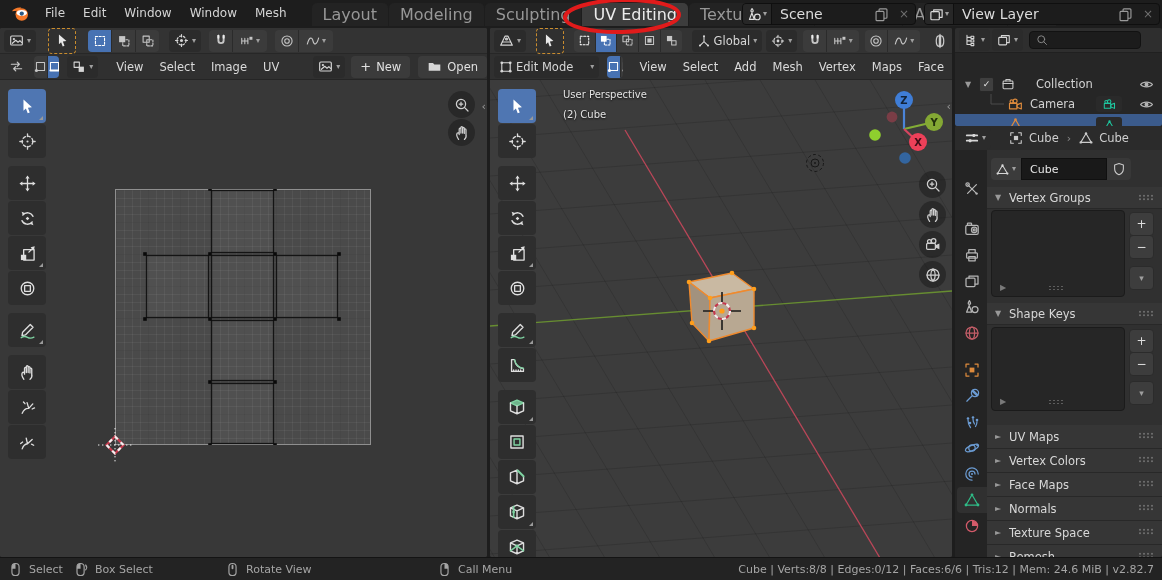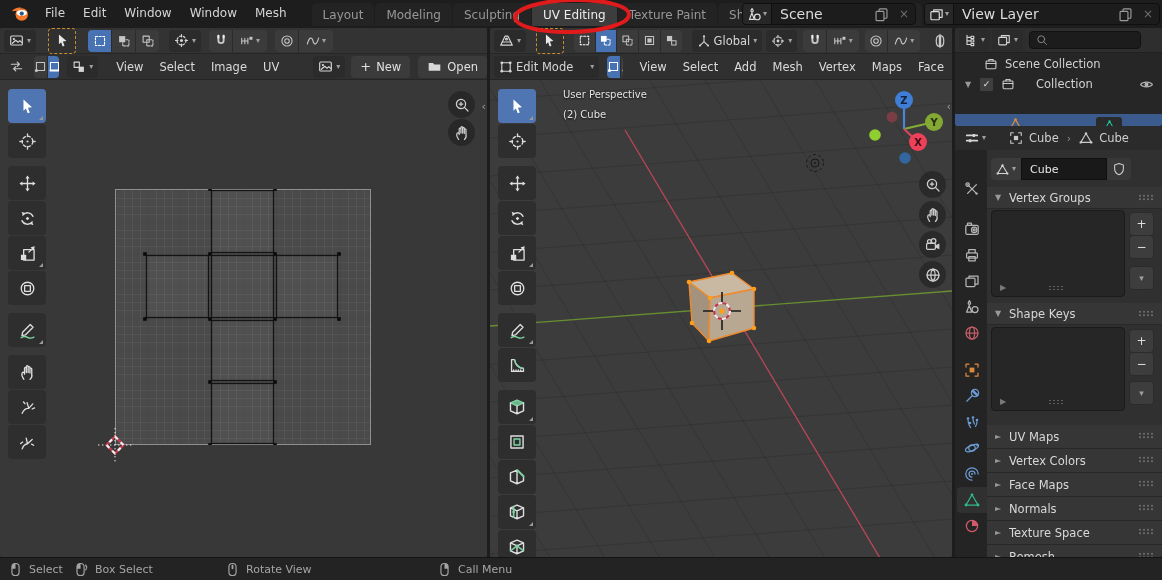--- a/index.html
+++ b/index.html
@@ -5,21 +5,21 @@
   html,body{margin:0;padding:0;background:#0e0e0e;}
   .app{position:relative;width:1162px;height:580px;background:#1d1d1d;
        font-family:"DejaVu Sans","Liberation Sans",sans-serif;font-size:11px;color:#cfcfcf;
        overflow:hidden;-webkit-font-smoothing:antialiased;}
   .abs{position:absolute;}
   svg.ic{stroke:currentColor;fill:none;stroke-width:1.25;stroke-linecap:round;stroke-linejoin:round;display:block;}
   
   .topbar{position:absolute;left:0;top:0;width:1162px;height:26px;background:#1d1d1d;display:flex;align-items:center;}
   .tb-menu{padding:0 9px;height:26px;display:flex;align-items:center;color:#d4d4d4;font-size:12px;cursor:default;}
   .wtab{height:23px;margin-top:3px;padding:0 11px;display:flex;align-items:center;border-radius:5px 5px 0 0;
-        background:#232323;color:#979797;font-size:12px;margin-right:1px;position:relative;white-space:nowrap;}
+        background:#232323;color:#979797;font-size:16px;margin-right:1px;position:relative;white-space:nowrap;}
   .wtab.active{background:#3d3d3d;color:#ececec;}
   .wtab.clip{max-width:26px;overflow:hidden;}
   .idwidget{display:flex;align-items:center;height:20px;background:#1c1c1c;border:1px solid #0f0f0f;border-radius:4px;color:#dcdcdc;overflow:hidden;}
   .idwidget .iw-ic{display:flex;align-items:center;gap:1px;background:#272727;height:100%;padding:0 4px;border-right:1px solid #0f0f0f;}
   .idwidget .iw-tx{padding:0 8px;flex:1;font-size:14px;}
   .idwidget .iw-btn{padding:0 4px;color:#9a9a9a;display:flex;align-items:center;}
   .idwidget .iw-x{padding:0 6px;color:#6f6f6f;font-size:12px;}
   
   .region{position:absolute;background:#3a3a3a;border-radius:2px;overflow:hidden;}
   .hrow{position:absolute;left:0;right:0;display:flex;align-items:center;}
@@ -923,39 +923,52 @@
             <use href="#i-layers"></use>
           </svg>
           <span class="cd">▾</span>
         </div>
       <div class="searchbox" style="position:relative;margin-left:6px;width:98px;height:16px">
           <svg class="ic" width="12" height="12">
             <use href="#i-search"></use>
           </svg>
         </div>
     </div>
-    <div class="ol-row" style="top:26px">
-      <svg class="ic" width="14" height="14" style="margin-left:29px;color:#c9c9c9">
-          <use href="#i-box"></use>
-        </svg>
-      <span style="margin-left:7px">Scene Collection</span>
-    </div>
     <div class="ol-row" style="top:46px">
       <span class="tri" style="margin-left:8px">▼</span>
       <span class="checkbox" style="margin-left:6px">✓</span>
       <svg class="ic" width="14" height="14" style="margin-left:7px;color:#c9c9c9">
           <use href="#i-box"></use>
         </svg>
       <span style="margin-left:21px">Collection</span>
       <span class="eye">
           <svg class="ic" width="15" height="15" style="color:#b2b2b2">
             <use href="#i-eye"></use>
           </svg>
         </span>
     </div>
+    <div class="ol-row" style="top:66px">
+      <svg width="20" height="20" style="margin-left:33px">
+          <path d="M3 0 V10 H16" stroke="#4a4a4a" fill="none"></path>
+        </svg>
+      <svg class="ic" width="15" height="15" style="margin-left:0;color:#dd8a3c">
+          <use href="#i-camobj"></use>
+        </svg>
+      <span style="margin-left:7px">Camera</span>
+      <span class="badge" style="position:absolute;right:40px">
+          <svg class="ic" width="13" height="13" style="color:#1ec8a0">
+            <use href="#i-camobj"></use>
+          </svg>
+        </span>
+      <span class="eye">
+          <svg class="ic" width="15" height="15" style="color:#b2b2b2">
+            <use href="#i-eye"></use>
+          </svg>
+        </span>
+    </div>
     <div class="ol-row" style="top:86px;height:12px;background:#3b5b8c;overflow:hidden">
       <svg class="ic" width="15" height="15" style="margin-left:53px;margin-top:8px;color:#dd8a3c">
           <use href="#i-tri"></use>
         </svg>
       <span class="badge" style="position:absolute;right:40px;top:3px">
           <svg class="ic" width="13" height="13" style="color:#1ec8a0">
             <use href="#i-tri"></use>
           </svg>
         </span>
     </div>
@@ -1148,15 +1161,18 @@
           <use href="#i-mouse-m"></use>
         </svg>
       <span>Rotate View</span>
     </div>
     <div class="sbi" style="left:437px">
       <svg class="ic" width="15" height="15">
           <use href="#i-mouse-r"></use>
         </svg>
       <span>Call Menu</span>
     </div>
+    <div class="sbi" style="right:8px">
+      <span>Cube | Verts:8/8 | Edges:0/12 | Faces:6/6 | Tris:12 | Mem: 24.6 MiB | v2.82.7</span>
+    </div>
   </div>
 
 </div>
 
 </body></html>

